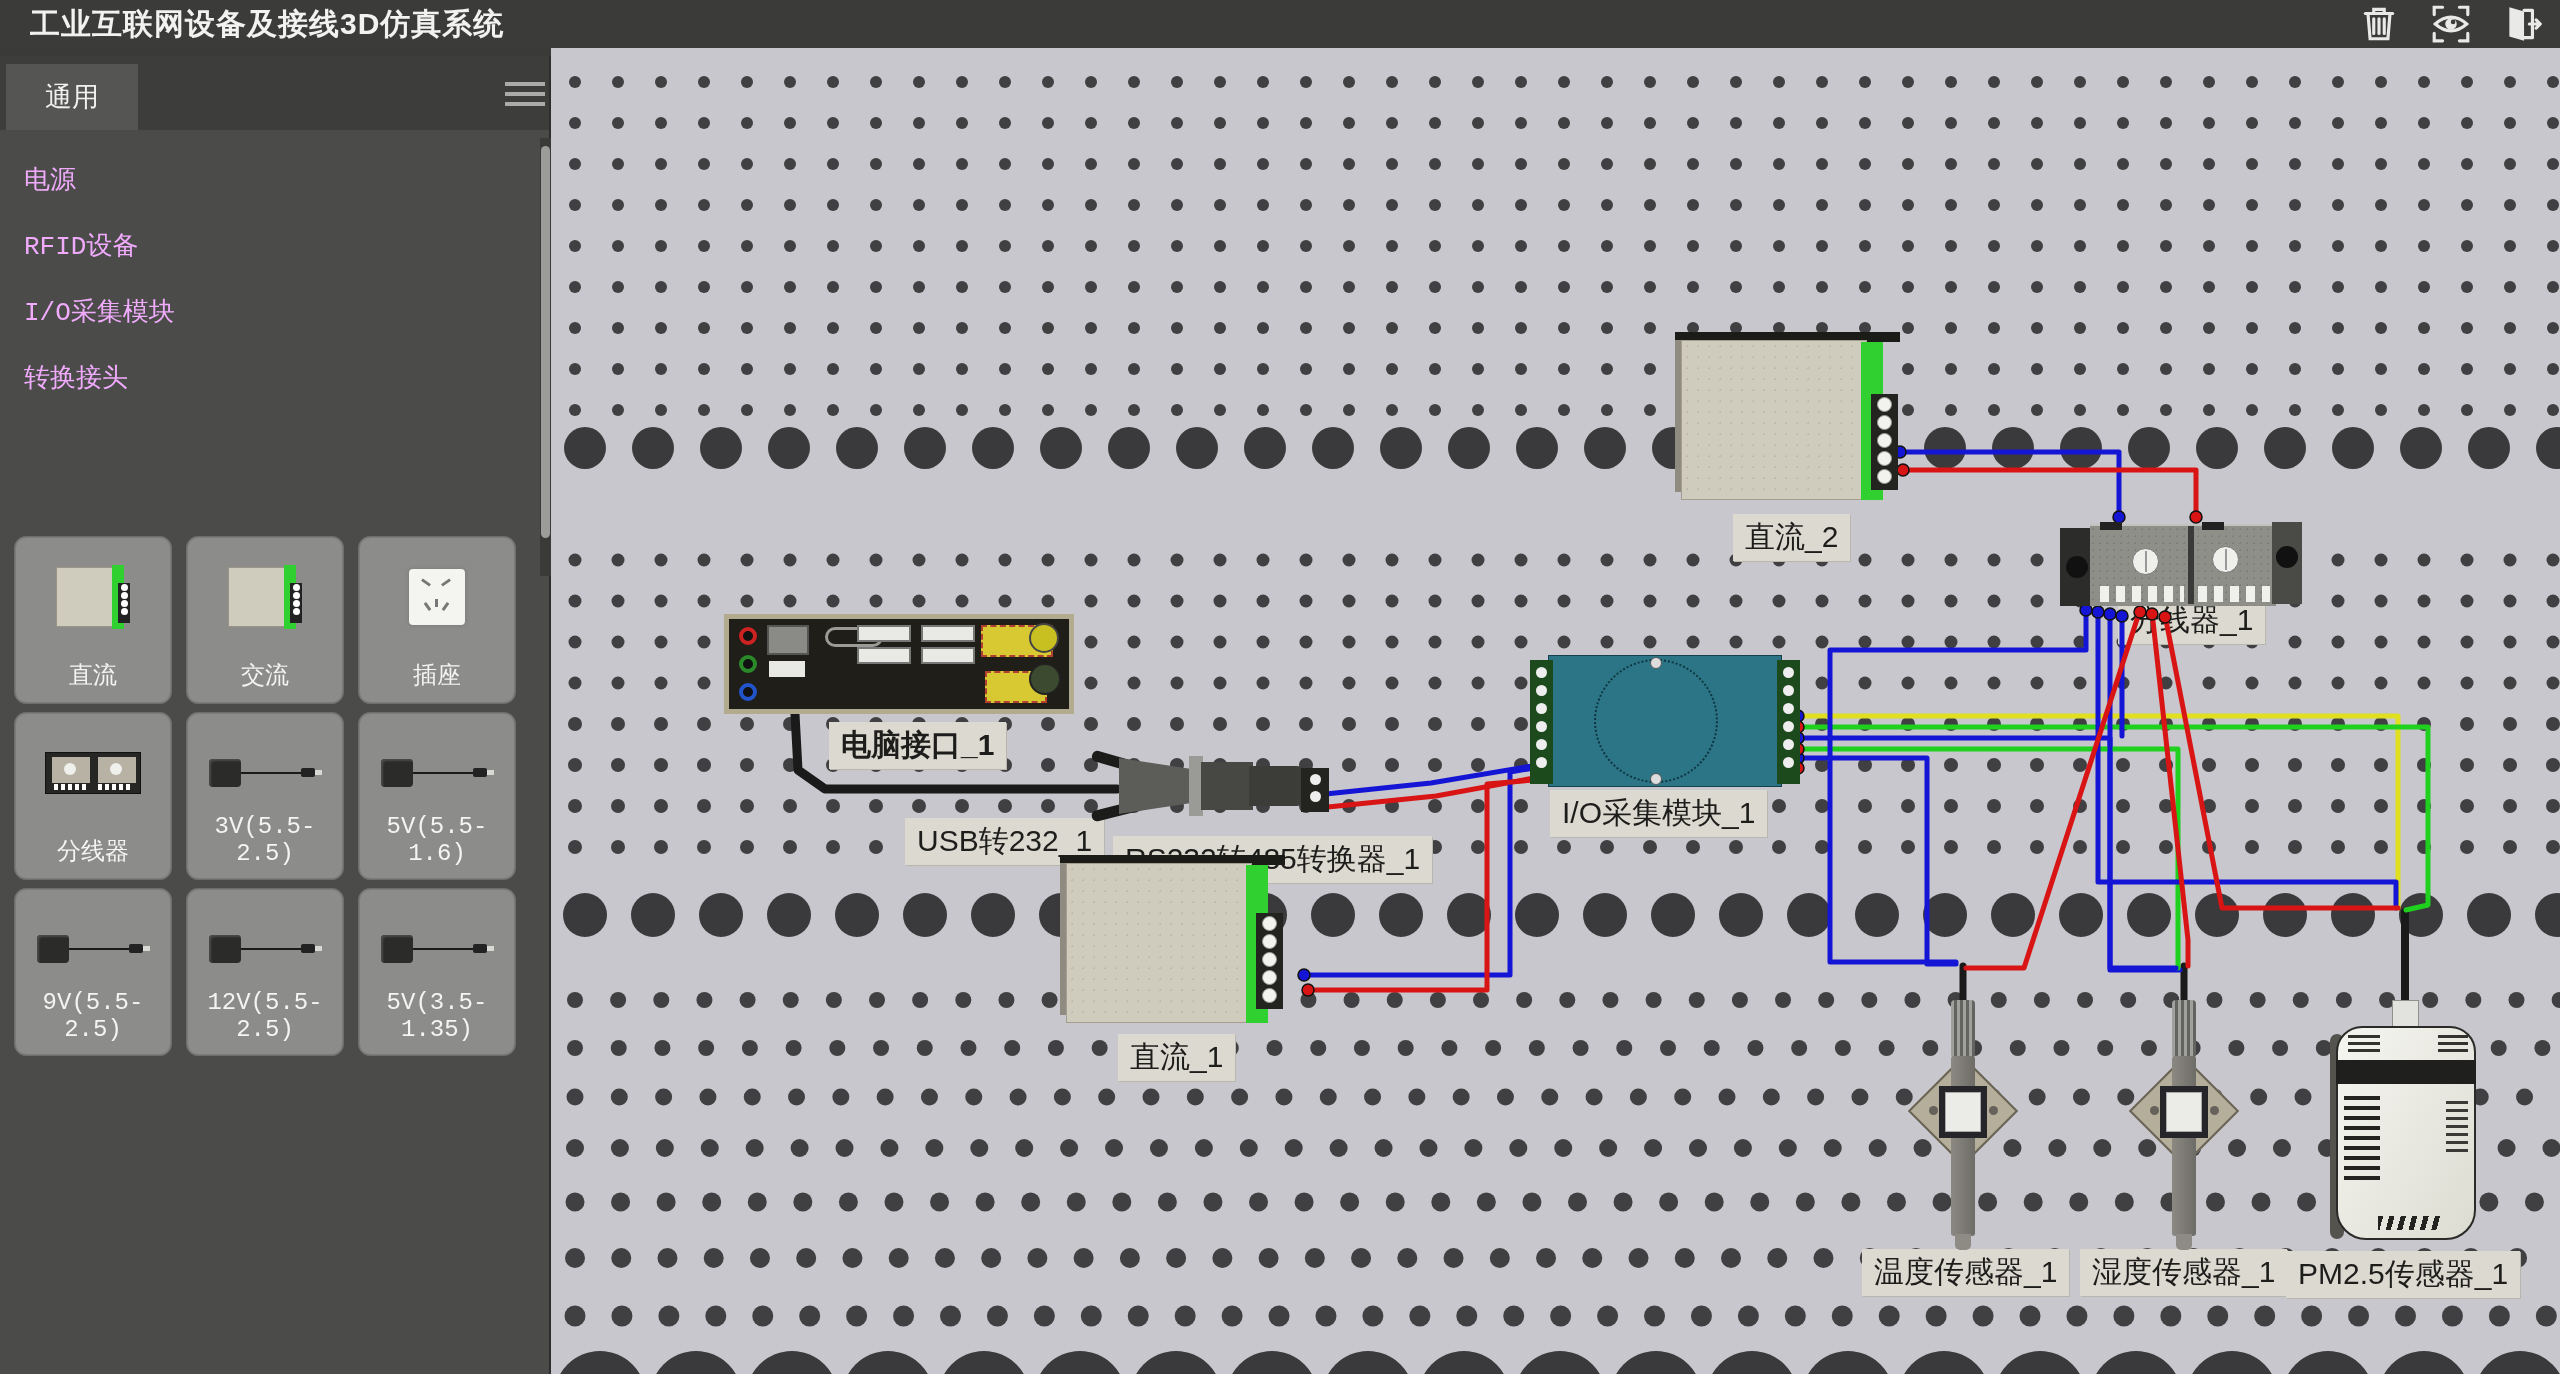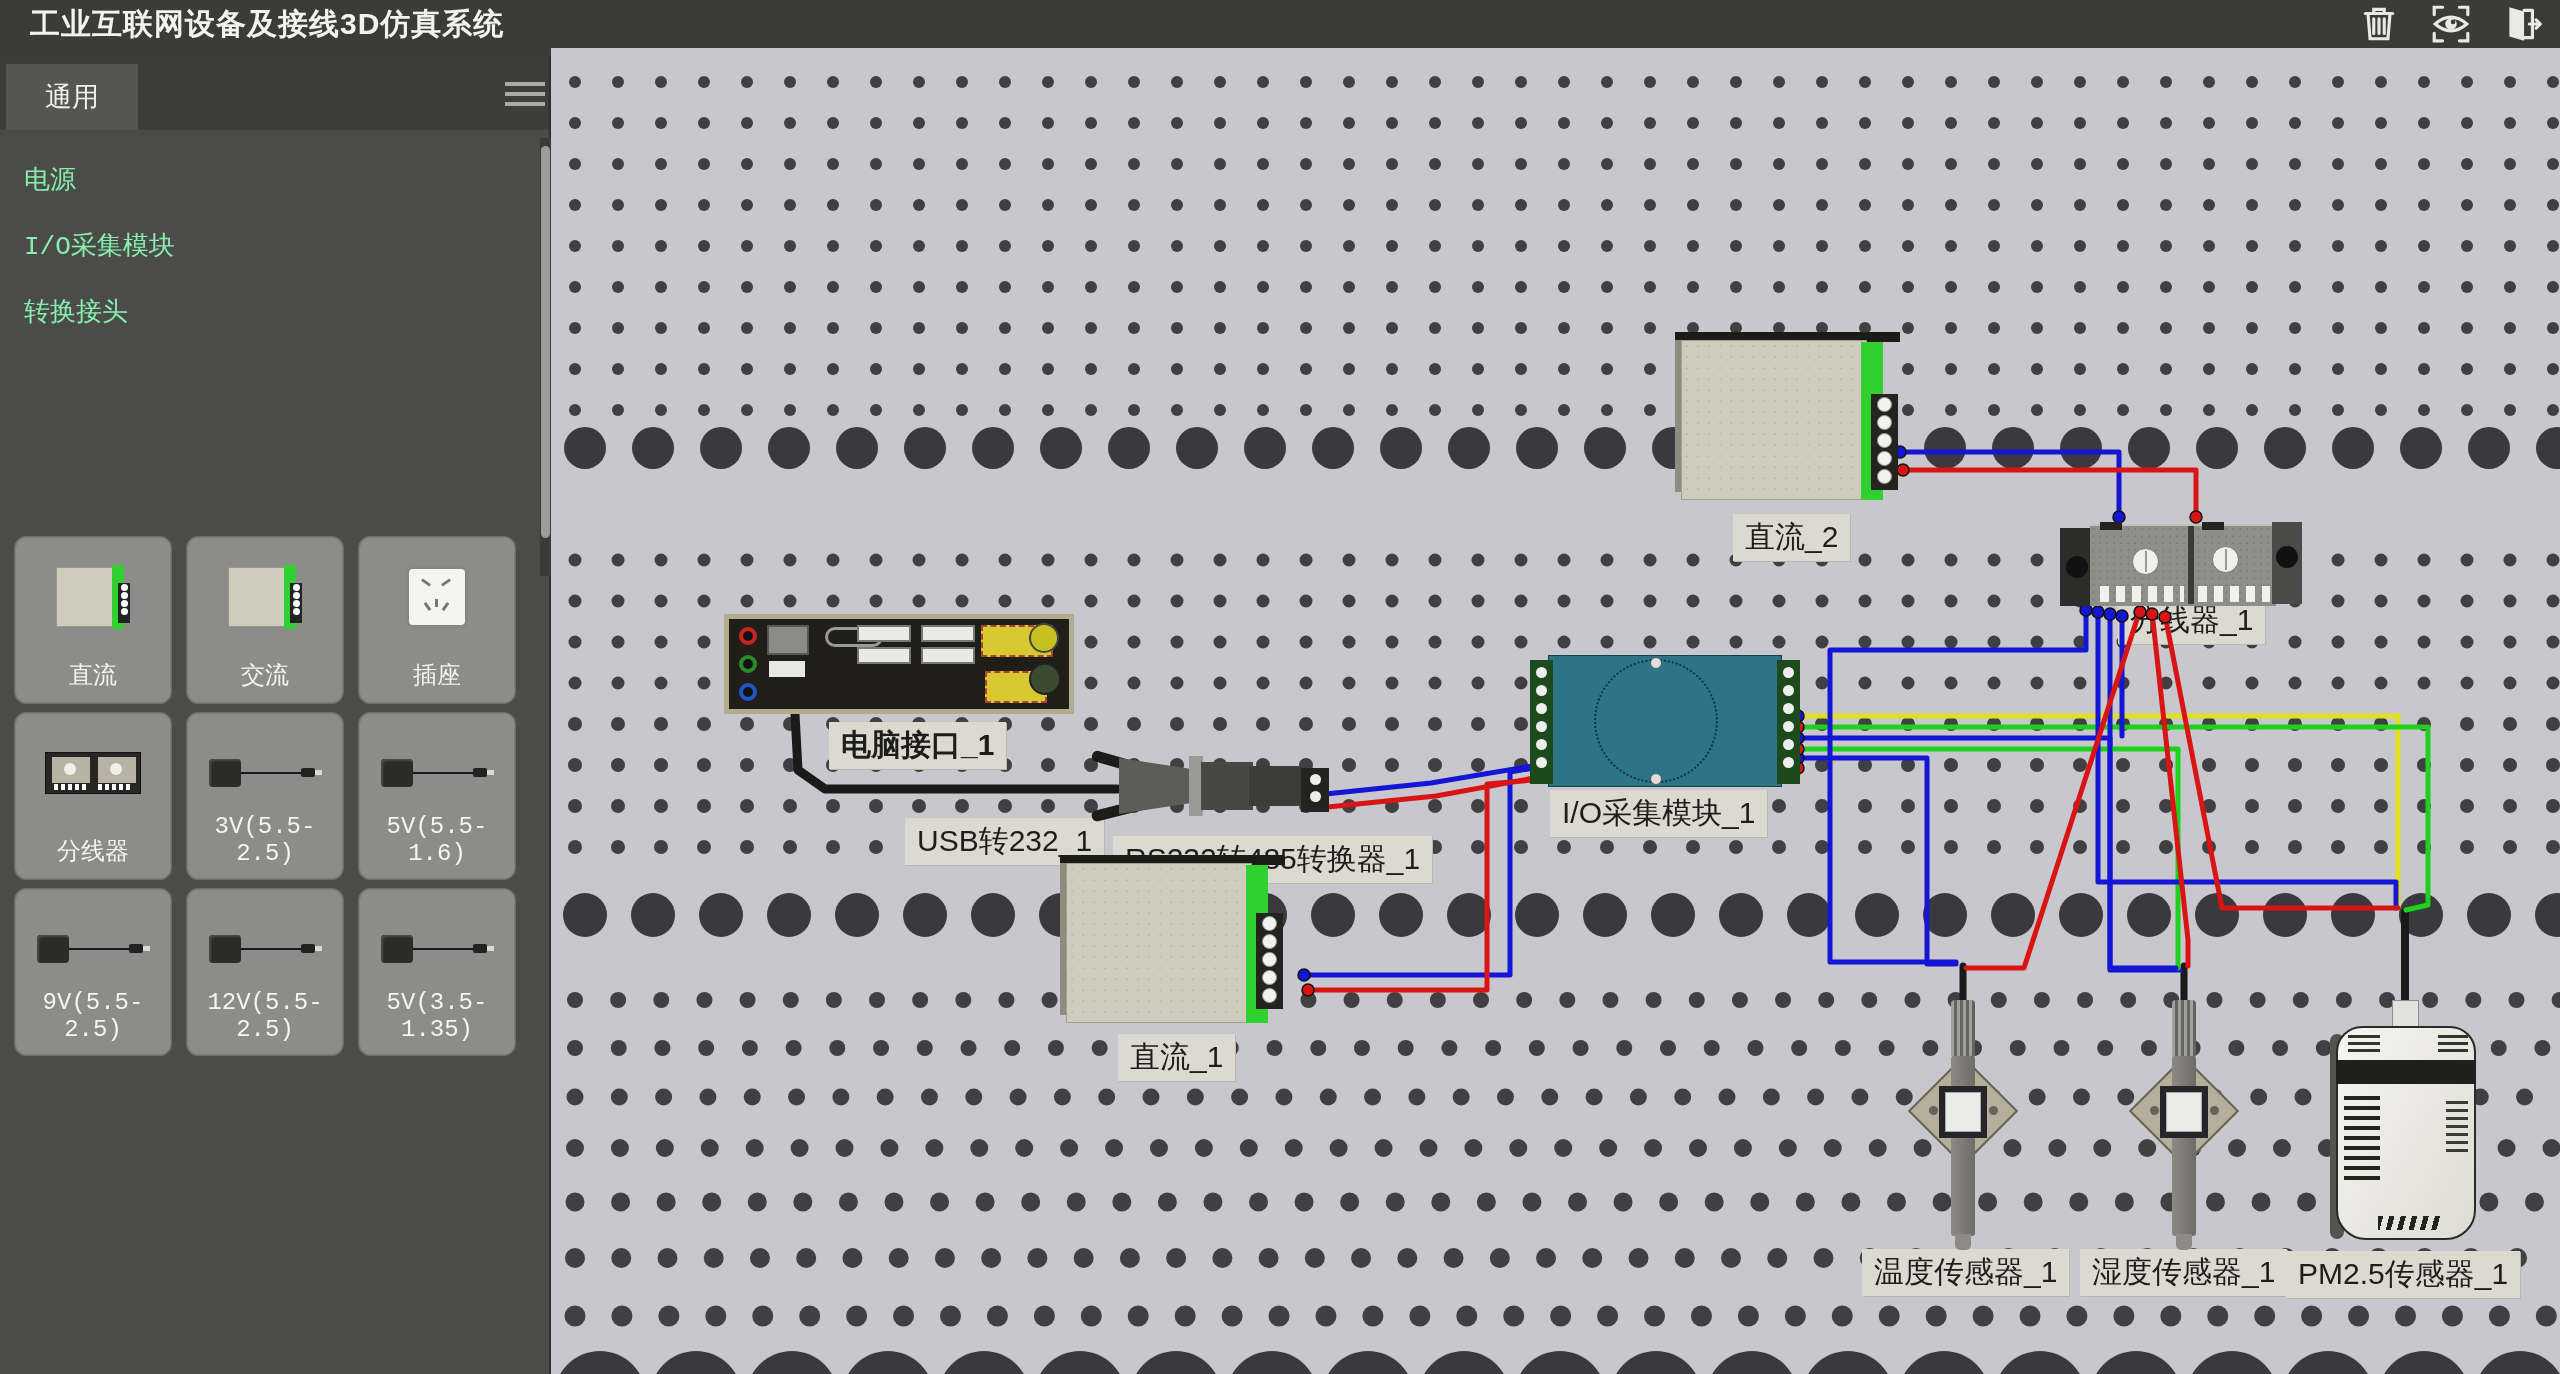--- a/index.html
+++ b/index.html
@@ -13,21 +13,21 @@
   .tb-icon{width:46px;height:44px;cursor:pointer;display:flex;align-items:center;justify-content:center;}
   .tb-icon svg{width:44px;height:42px;}
 
   
   #sidebar{position:absolute;left:0;top:56px;width:551px;height:1326px;background:#4b4b49;border-right:2px solid #2e2e2c;z-index:15;font-family:Liberation Mono, monospace;}
   .tabrow{position:absolute;left:0;top:0;width:100%;height:74px;background:#3d3d3b;}
   .tab{position:absolute;left:6px;top:8px;width:132px;height:66px;background:#555553;color:#f0f0ee;font-size:27px;display:flex;align-items:center;justify-content:center;cursor:pointer;}
   .hamburger{position:absolute;left:505px;top:26px;width:40px;height:26px;cursor:pointer;}
   .hamburger span{display:block;width:40px;height:4px;background:#ababa9;margin-bottom:6px;}
   #menu{position:absolute;left:0;top:92px;width:536px;}
-  .menu-item{height:66px;line-height:66px;padding-left:24px;color:#86efac;font-size:26px;cursor:pointer;}
+  .menu-item{height:66px;line-height:66px;padding-left:24px;color:#f0abfc;font-size:26px;cursor:pointer;}
   .sb-scroll{position:absolute;left:540px;top:82px;width:11px;height:438px;background:#3a3a38;}
   .sb-thumb{position:absolute;left:1px;top:8px;width:9px;height:392px;background:#9c9c9a;border-radius:5px;cursor:pointer;}
   #cards{position:absolute;left:14px;top:480px;display:grid;grid-template-columns:repeat(3,158px);grid-auto-rows:168px;column-gap:14px;row-gap:8px;}
   .card{position:relative;background:#8c8c8a;border:1px solid #6e6e6c;border-radius:12px;cursor:pointer;box-shadow:inset 0 0 0 1px #7b7b79;}
   .card-label{position:absolute;left:0;right:0;bottom:12px;text-align:center;color:#f4f4f2;font-size:24px;}
   .thumbwrap{position:absolute;left:0;right:0;top:14px;height:92px;display:flex;align-items:center;justify-content:center;}
 
   
   .t-psu{position:relative;width:74px;height:64px;}
   .t-psu .b{position:absolute;left:0;top:2px;width:58px;height:60px;background:#cfcbbd;border:1px solid #9a9588;}
@@ -163,20 +163,21 @@
   <div class="tabrow">
     <div class="tab">通用</div>
     <div class="hamburger">
         <span></span>
         <span></span>
         <span></span>
       </div>
   </div>
   <div id="menu">
       <div class="menu-item">电源</div>
+      <div class="menu-item">RFID设备</div>
       <div class="menu-item">I/O采集模块</div>
       <div class="menu-item">转换接头</div>
     </div>
   <div class="sb-scroll">
       <div class="sb-thumb"></div>
     </div>
   <div id="cards">
       <div class="card">
         <div class="thumbwrap">
           <div class="t-psu">

